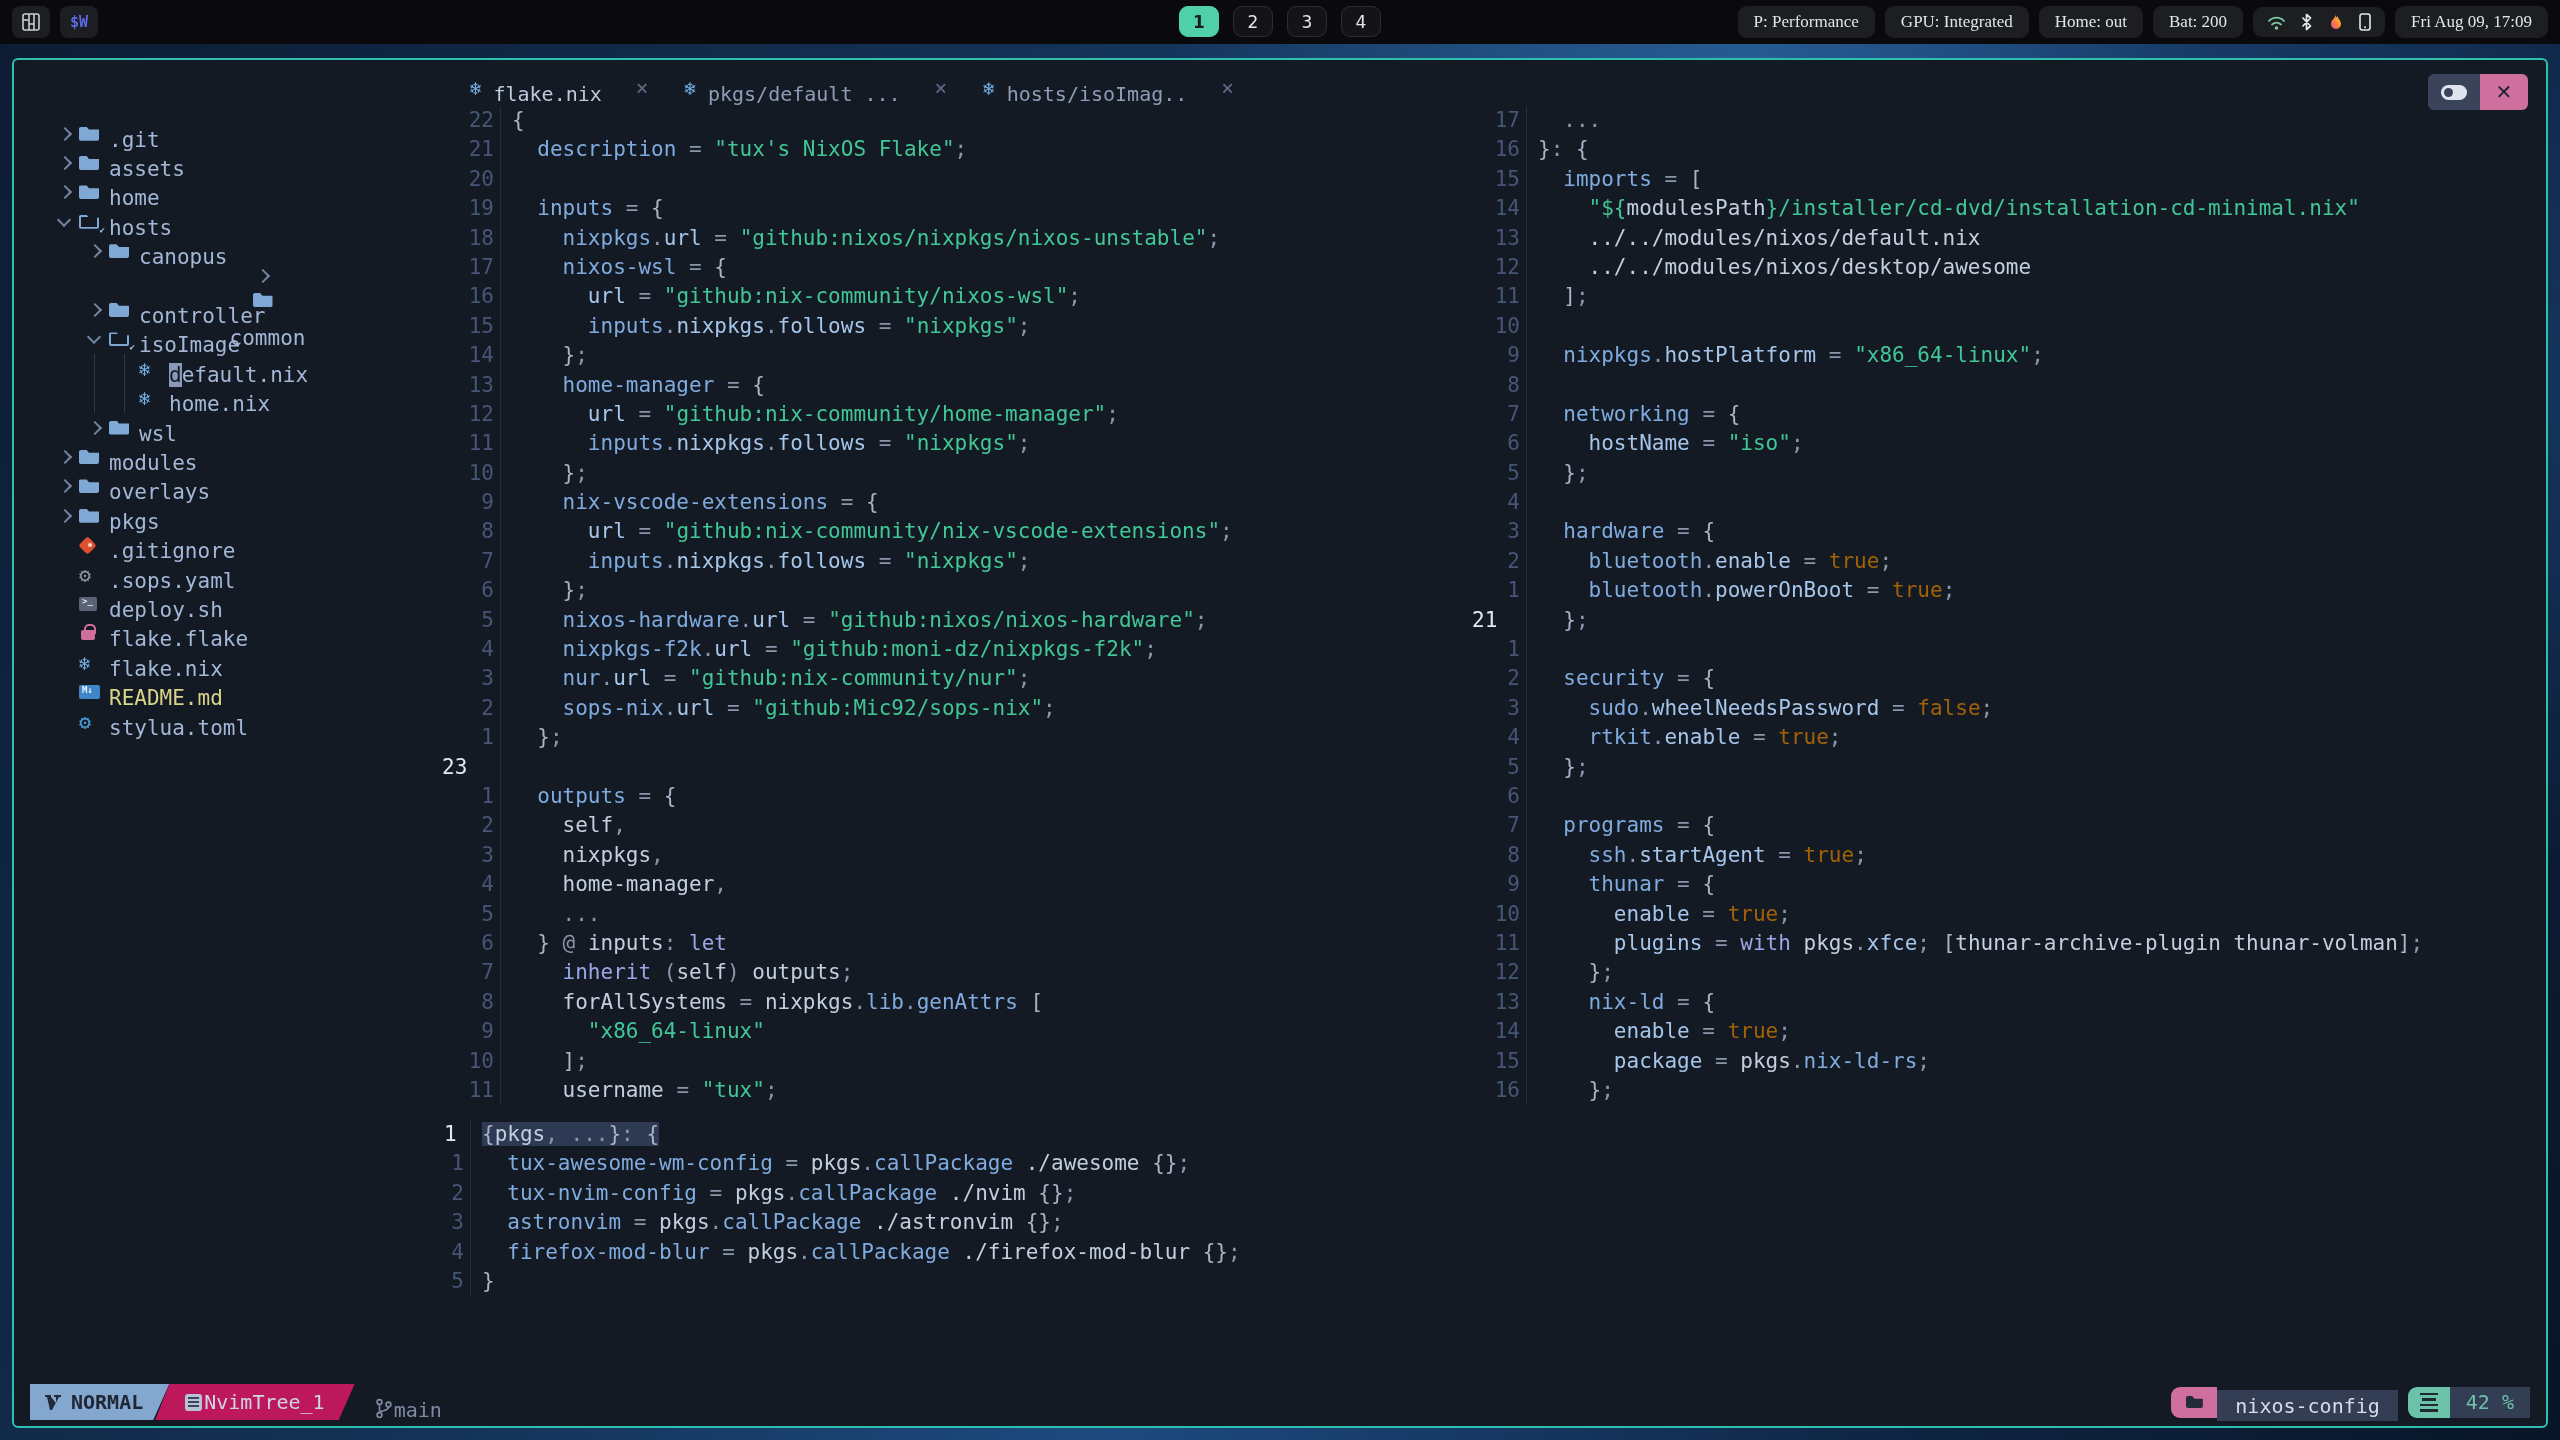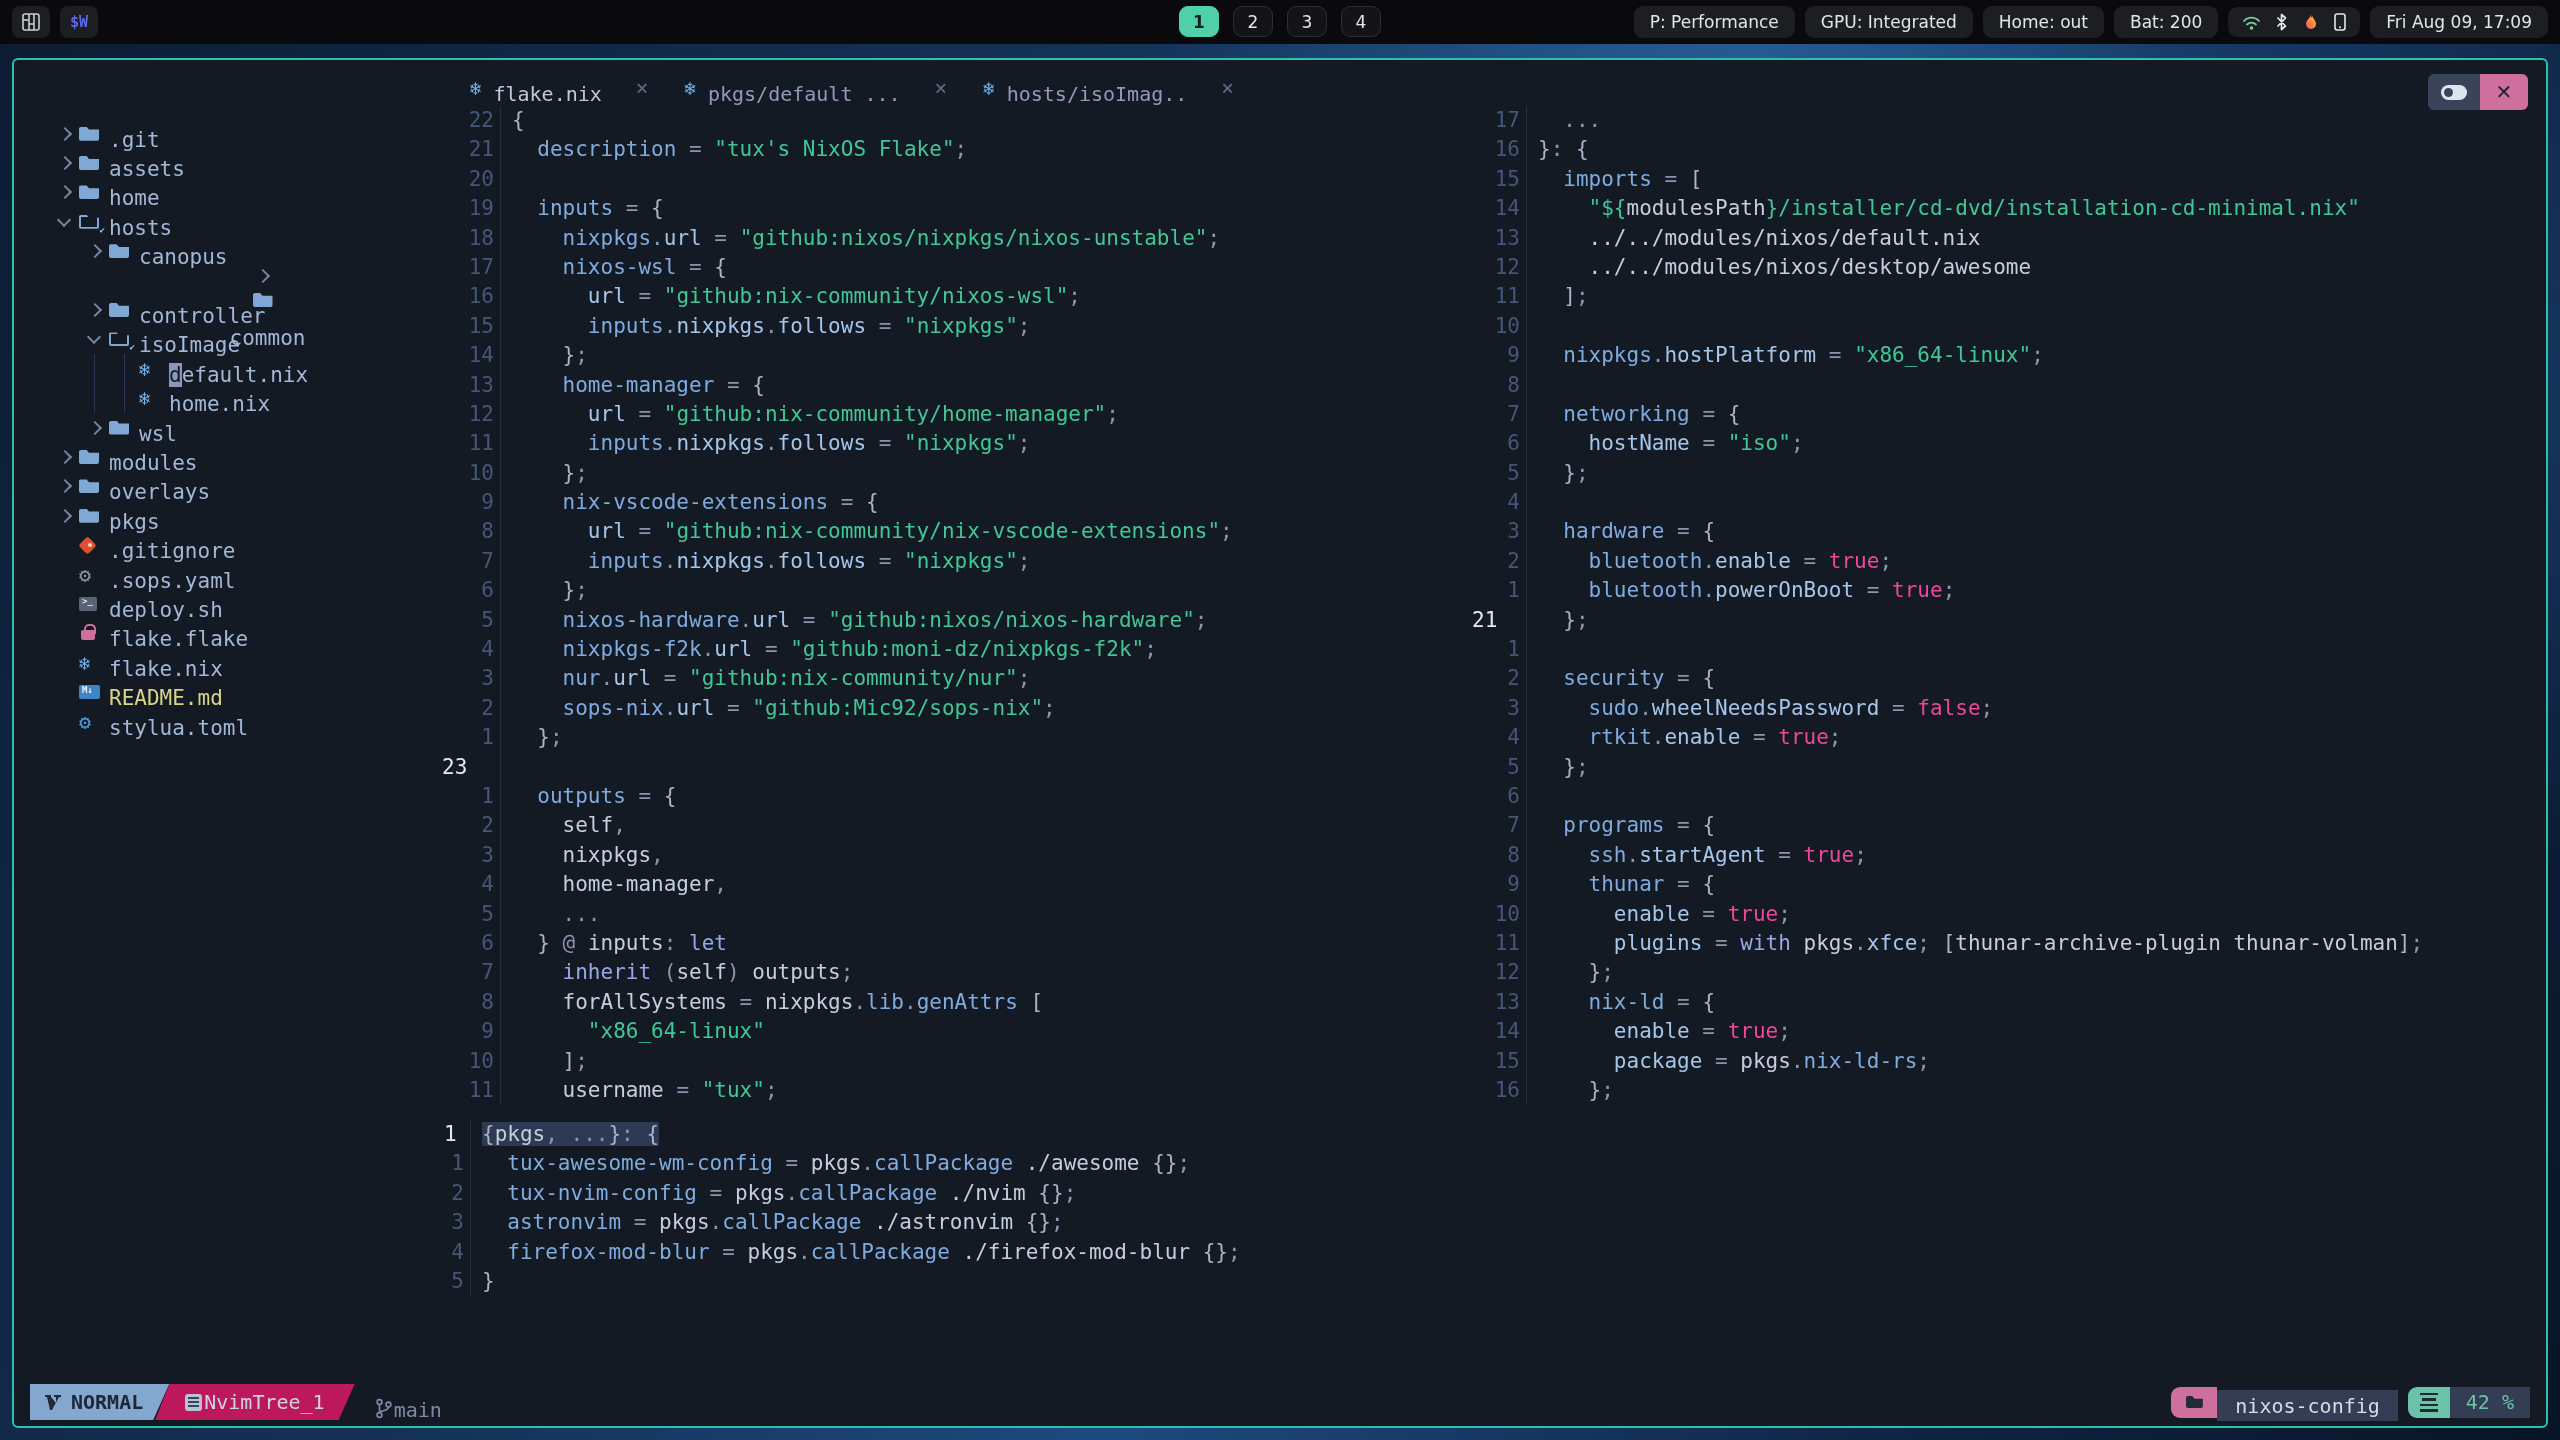--- a/index.html
+++ b/index.html
@@ -13,21 +13,21 @@
   }
   
   .topbar{position:absolute;left:0;top:0;width:2560px;height:44px;background:#0a0a0c;display:flex;align-items:center;padding:0 12px;color:#e2e5ea;font-size:17px;}
   .tb-left{display:flex;gap:10px;align-items:center;}
   .tb-iconbtn{width:38px;height:32px;border-radius:8px;background:#1d1e22;display:flex;align-items:center;justify-content:center;cursor:pointer;}
   .tb-badge{font-family:"DejaVu Sans Mono",monospace;font-weight:bold;font-size:15px;color:#5d6ae8;}
   .workspaces{position:absolute;left:50%;top:6px;transform:translateX(-50%);display:flex;gap:14px;}
   .ws{width:40px;height:31px;border-radius:9px;background:#141417;border:1px solid #2c2d31;color:#e3e5e9;display:flex;align-items:center;justify-content:center;font-size:17px;cursor:pointer;}
   .ws.active{background:#4fd0a8;border-color:#4fd0a8;color:#15201d;font-weight:bold;}
   .tb-right{margin-left:auto;display:flex;gap:10px;align-items:center;}
-  .pill{background:#1d1e22;border-radius:9px;padding:6px 16px;white-space:nowrap;}
+  .pill{background:#1d1e22;border-radius:9px;padding:6px 16px;white-space:nowrap;font-family:Liberation Serif, serif;}
   .pill-icons{display:flex;gap:14px;align-items:center;padding:6px 14px;}
   
   .window{position:absolute;left:12px;top:58px;width:2536px;height:1370px;background:#141a24;border:2px solid #2fbfae;border-radius:6px;}
   
   .tabline{position:absolute;left:456px;top:12px;height:32px;display:flex;gap:36px;align-items:center;font-family:"DejaVu Sans Mono",monospace;font-size:20px;color:#8f9cb8;}
   .tab{display:flex;align-items:center;gap:10px;cursor:pointer;}
   .tab .nix-ic{color:#74b2e8;font-size:19px;}
   .tab .tclose{color:#5f6b85;margin-left:24px;font-size:21px;cursor:pointer;}
   .tab.active .tlabel{color:#bdc9dc;}
   
@@ -67,21 +67,21 @@
   .ln.cur{text-align:left;color:#e2e9f4;}
   .ctext{margin-left:6px;border-left:1px solid #232e40;padding-left:11px;}
   #pane-flake{left:428px;top:46px;width:1020px;}
   #pane-flake .ln{width:52px;}
   #pane-iso{left:1458px;top:46px;width:1066px;}
   #pane-iso .ln{width:48px;}
   #pane-pkgs{left:430px;top:1060px;width:1700px;}
   #pane-pkgs .ln{width:20px;}
   .selhl{background:#2e3a54;}
   .c-w{color:#c3cede}.c-i{color:#7fabdf}.c-p{color:#a5c6ea}.c-s{color:#41c795}
-  .c-b{color:#ec4899}.c-d{color:#8b96ad}.c-br{color:#aab4c8}.c-k{color:#9aa7e6}
+  .c-b{color:#a16207}.c-d{color:#8b96ad}.c-br{color:#aab4c8}.c-k{color:#9aa7e6}
   
   .statusline{position:absolute;left:16px;right:16px;top:1323px;height:38px;display:flex;align-items:center;font-family:"DejaVu Sans Mono",monospace;font-size:20px;}
   .seg-mode{height:36px;background:#84a7cf;color:#1f2735;font-weight:bold;display:flex;align-items:center;gap:9px;padding:0 26px 0 14px;clip-path:polygon(0 0,100% 0,calc(100% - 16px) 100%,0 100%);}
   .seg-buf{height:36px;background:#be185d;color:#ccd6e6;display:flex;align-items:center;gap:2px;padding:0 30px;margin-left:-14px;clip-path:polygon(14px 0,100% 0,calc(100% - 16px) 100%,0 100%);}
   .seg-branch{display:flex;align-items:flex-start;gap:1px;color:#7e8aa6;margin-left:20px;margin-top:16px;}
   .sl-spacer{flex:1;}
   .seg-folder{width:46px;height:31px;background:#ce6f9d;border-radius:9px 0 0 9px;display:flex;align-items:center;justify-content:center;}
   .folder-dark{width:17px;height:12px;background:#232b3a;border-radius:2px;clip-path:polygon(0 0,38% 0,50% 22%,100% 22%,100% 100%,0 100%);}
   .seg-project{height:31px;background:#333e55;color:#d6deea;display:flex;align-items:center;padding:0 18px;margin-right:10px;margin-top:7px;}
   .seg-scrollicon{width:42px;height:31px;background:#6cc2a8;border-radius:9px 0 0 9px;display:flex;flex-direction:column;justify-content:center;gap:3px;align-items:center;}

